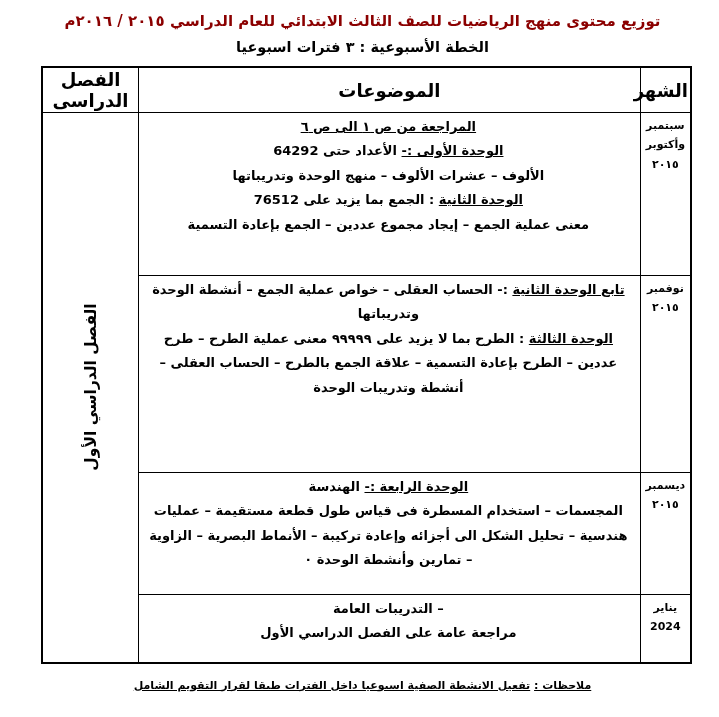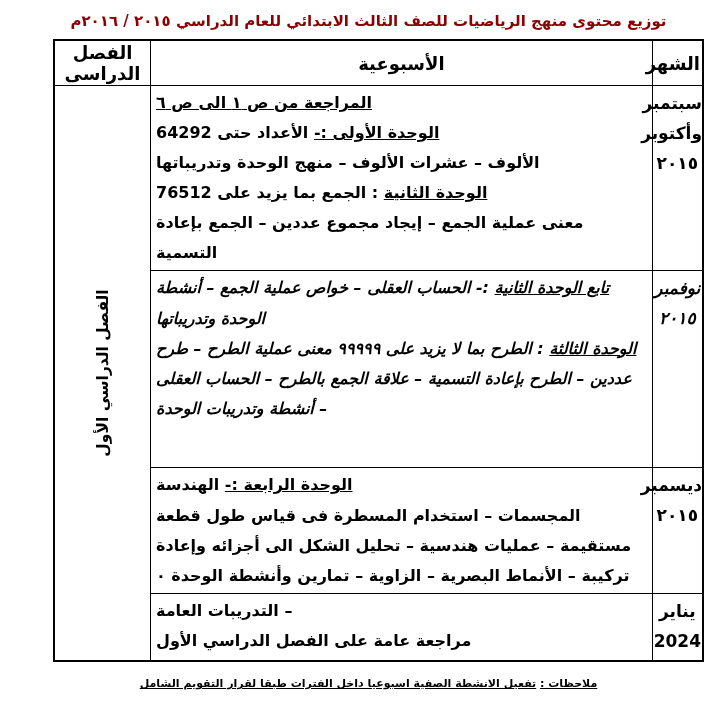--- a/index.html
+++ b/index.html
@@ -3,21 +3,21 @@
 <meta charset="utf-8">
 <style>
   * { margin: 0; padding: 0; box-sizing: border-box; }
   html, body { width: 719px; height: 717px; overflow: hidden; }
   body {
     background: #ffffff;
     color: #000000;
     direction: rtl;
     font-family: "DejaVu Sans", sans-serif;
   }
-  .page { padding: 12px 15px 0 33px; }
+  .page { padding: 12px 27px 0 33px; }
 
   .title {
     text-align: center;
     font-weight: bold;
     font-size: 15px;
     color: #8B0000;
     margin-bottom: 9px;
     letter-spacing: 0;
   }
   .subtitle {
@@ -35,68 +35,69 @@
   }
   th, td { border: 1.5px solid #000; font-weight: bold; vertical-align: top; }
   thead th { height: 23px; font-size: 18px; text-align: center; vertical-align: middle; padding: 1px 2px; }
 
   .month-col   { width: 50px; }
   .topics-col  { width: 494px; }
   .semester-col{ width: 95px; }
 
   .month-cell {
     text-align: center;
-    font-size: 17px;
+    font-size: 11px;
     line-height: 1.75;
     padding-top: 3px;
   }
   .topics-cell {
     padding: 2px 7px 2px 5px;
-    font-size: 16px;
+    font-size: 13px;
     line-height: 1.88;
-    text-align: left;
+    text-align: center;
   }
   .topic-line { margin: 0; }
   .u { text-decoration: underline; }
 
   .semester-cell { position: relative; vertical-align: middle; }
   .vertical-text {
     position: absolute;
     top: 50%;
     left: 50%;
     transform: translate(-50%, -50%) rotate(-90deg);
     white-space: nowrap;
     font-size: 15.5px;
     font-weight: bold;
   }
 
   #table-body tr:nth-child(1) td { height: 163px; }
-  #table-body tr:nth-child(2) td { height: 197px; font-style: italic; }
+  #table-body tr:nth-child(2) td { height: 197px; }
   #table-body tr:nth-child(3) td { height: 122px; }
   #table-body tr:nth-child(4) td { height: 68px; }
 
   .footer {
     text-align: center;
     font-weight: bold;
     font-size: 11px;
     margin-top: 15px;
   }
 </style>
 </head>
 <body>
 
 <div class="page">
 
   <div class="title" style="color: rgb(139, 0, 0);">توزيع محتوى منهج الرياضيات للصف الثالث الابتدائي للعام الدراسي ٢٠١٥ / ٢٠١٦م</div>
+  <div class="subtitle">الخطة الأسبوعية : ٣ فترات اسبوعيا</div>
 
   <table class="curriculum">
     <thead>
       <tr>
         <th class="month-col">الشهر</th>
-        <th class="topics-col">الأسبوعية</th>
+        <th class="topics-col">الموضوعات</th>
         <th class="semester-col">الفصل الدراسى</th>
       </tr>
     </thead>
     <tbody id="table-body">
         <tr>
           <td class="month-cell">
             <div>سبتمبر</div>
             <div>وأكتوبر</div>
             <div>٢٠١٥</div>
           </td>

